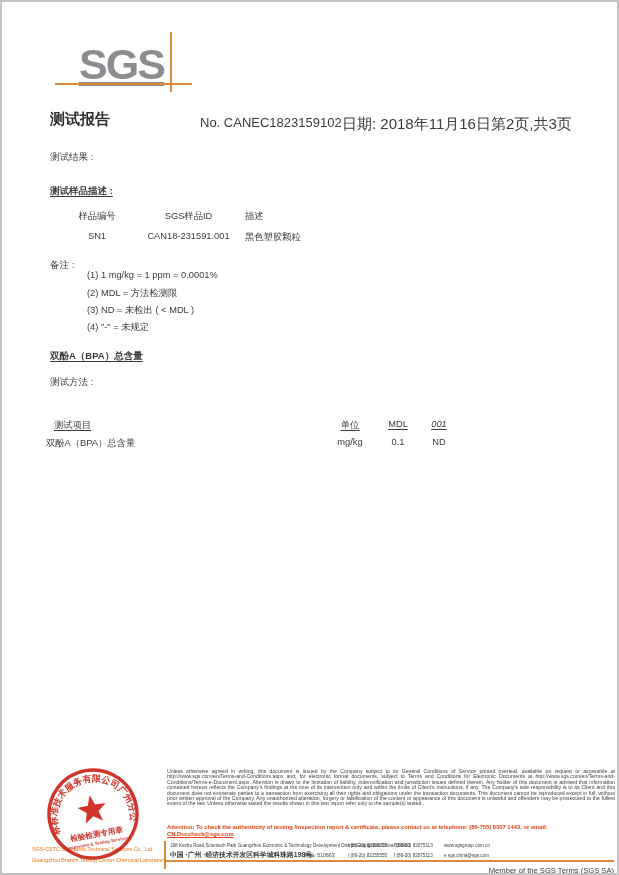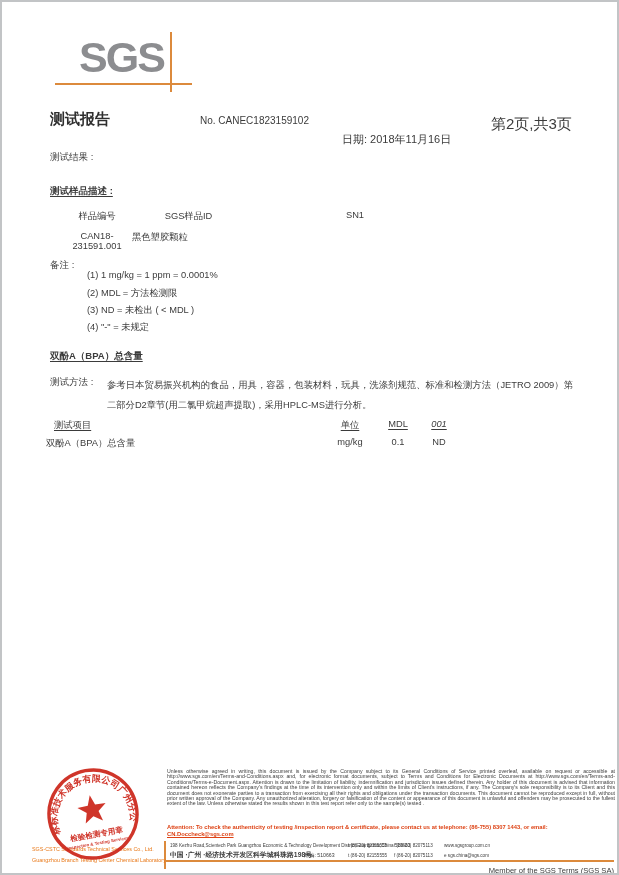--- a/index.html
+++ b/index.html
@@ -4,30 +4,30 @@
 <style>
   * { margin:0; padding:0; box-sizing:border-box; }
   html,body { background:#fff; }
   body { font-family:"Liberation Sans","DejaVu Sans",sans-serif; color:#3b3b3b; }
   .page {
     position:relative; width:619px; height:875px; background:#fff;
     border:2px solid #c2c4c6; overflow:hidden;
   }
   
   .logo-text{
-    position:absolute; left:77px; top:31px;
+    position:absolute; left:77px; top:38px;
     font-size:43px; font-weight:bold; color:#8c8d90;
-    letter-spacing:-2px; font-family:"Liberation Sans",sans-serif;
+    letter-spacing:-2px; font-family:"Liberation Sans",sans-serif;text-decoration:underline;
   }
   .logo-hline{ position:absolute; left:53px; top:81px; width:137px; height:2px; background:#dc8a3c; }
   .logo-vline{ position:absolute; left:168px; top:30px; width:2px; height:60px; background:#dc8a3c; }
   
   .doc-title{ position:absolute; left:48px; top:108px; font-size:15px; font-weight:bold; color:#2f2f2f; }
-  .report-no{ position:absolute; left:198px; top:113px; font-size:10px; }
-  .report-date{ position:absolute; left:340px; top:130px; font-size:11px; }
+  .report-no{ position:absolute; left:198px; top:113px; font-size:13px; }
+  .report-date{ position:absolute; left:340px; top:113px; font-size:15px; }
   .page-info{ position:absolute; left:489px; top:113px; font-size:15px; }
   
   .results-label{ position:absolute; left:48px; top:149px; font-size:9.5px; }
   .sample-desc-heading{
     position:absolute; left:48px; top:183px; font-size:9.5px; font-weight:bold;
     text-decoration:underline; text-underline-offset:2px;
   }
   .sample-table{ position:absolute; left:60px; top:208px; display:grid;
     grid-template-columns:70px 113px 220px; grid-auto-rows:21px; font-size:9.3px; }
   .sample-table .hd{ font-weight:normal; }
@@ -87,35 +87,35 @@
   <span class="report-no">No. CANEC1823159102</span>
   <span class="report-date">日期: 2018年11月16日</span>
   <span class="page-info">第2页,共3页</span>
 
   <span class="results-label">测试结果 :</span>
   <span class="sample-desc-heading">测试样品描述 :</span>
 
   <div class="sample-table">
     <span class="hd c1">样品编号</span>
     <span class="hd c2">SGS样品ID</span>
+    <span class="hd c3">描述</span>
     <span class="c1">SN1</span>
     <span class="c2">CAN18-231591.001</span>
     <span class="c3">黑色塑胶颗粒</span>
   </div>
 
   <span class="remarks-label">备注 :</span>
   <span class="remark r0">(1) 1 mg/kg = 1 ppm = 0.0001%</span>
   <span class="remark r1">(2) MDL = 方法检测限</span>
   <span class="remark r2">(3) ND = 未检出 ( &lt; MDL )</span>
   <span class="remark r3">(4) "-" = 未规定</span>
 
   <span class="bpa-heading">双酚A（BPA）总含量</span>
 
   <span class="method-label">测试方法 :</span>
-  <div class="method-text">参考日本贸易振兴机构的食品，用具，容器，包装材料，玩具，洗涤剂规范、标准和检测方法（JETRO 2009）第二部分D2章节(用二氯甲烷超声提取)，采用HPLC-MS进行分析。</div>
 
   <div class="result-table">
     <span class="hd c1"><span>测试项目</span></span>
     <span class="hd c2"><span>单位</span></span>
     <span class="hd c3"><span>MDL</span></span>
     <span class="hd c4"><span>001</span></span>
     <span class="c1">双酚A（BPA）总含量</span>
     <span class="c2">mg/kg</span>
     <span class="c3">0.1</span>
     <span class="c4">ND</span>

